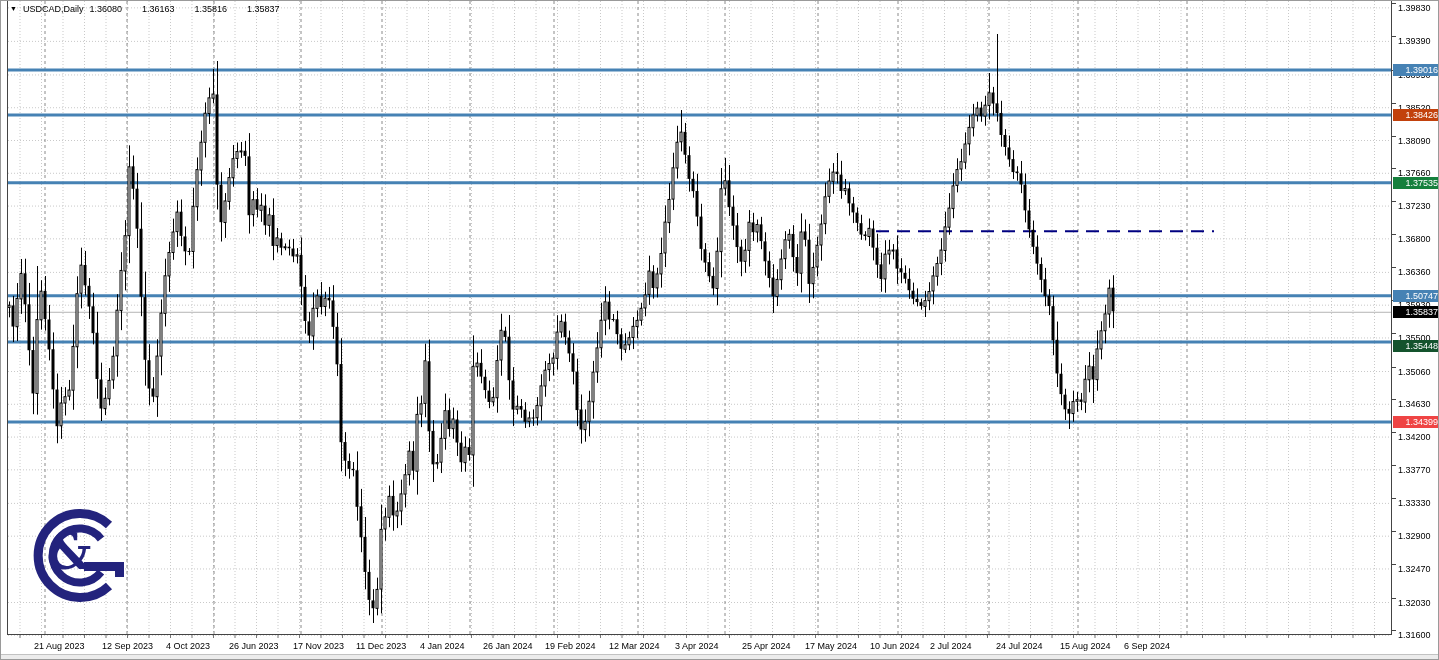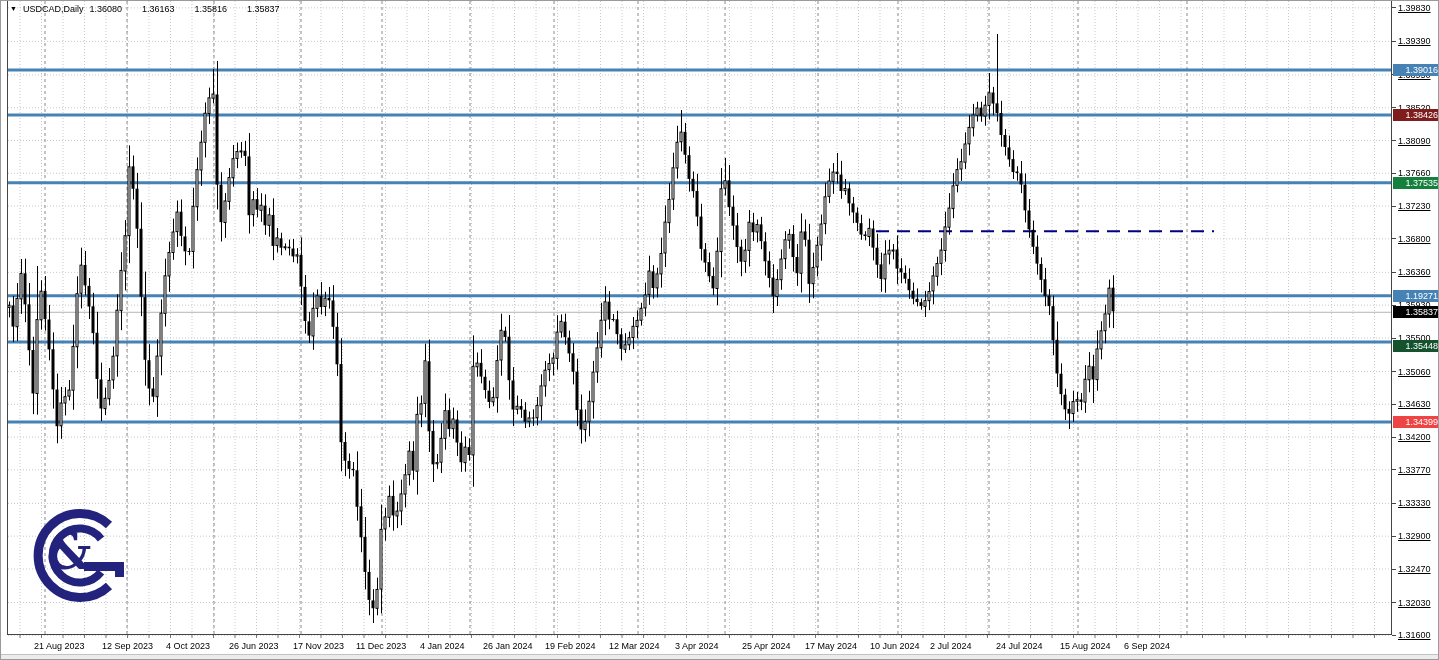--- a/index.html
+++ b/index.html
@@ -2,21 +2,21 @@
 <html><head>
 <meta charset="utf-8">
 <style>
   html,body{margin:0;padding:0;background:#e8e8e8;font-family:"Liberation Sans",sans-serif;}
   .screen{position:relative;width:1439px;height:660px;background:#ffffff;border:1px solid #9a9a9a;box-sizing:border-box;overflow:hidden;}
   #plot{position:absolute;left:0;top:0;}
   .chart-title{position:absolute;left:9px;top:3px;display:flex;gap:6px;font-size:9px;color:#000;white-space:nowrap;}
   .chart-title .arrow{font-size:7px;line-height:9px;cursor:pointer;}
   .ohlc-vals{display:flex;gap:20px;}
   .price-axis{position:absolute;left:1391px;top:0;width:47px;height:633px;background:#fff;}
-  .ptick{position:absolute;left:0;height:10px;display:flex;align-items:center;gap:2px;font-size:9px;color:#000;text-decoration:underline;}
+  .ptick{position:absolute;left:0;height:10px;display:flex;align-items:flex-start;gap:2px;font-size:9px;color:#000;}
   .ptick i{display:block;width:4px;height:1px;background:#444;}
   .badge{position:absolute;left:1px;width:45px;height:12px;font-size:9px;line-height:12px;color:#fff;text-align:right;}
   .date-axis{position:absolute;left:0;top:639px;width:1439px;height:13px;font-size:9px;color:#000;margin-left:31px;}
   .date-axis span{position:absolute;top:1px;white-space:nowrap;}
   .bottom-strip{position:absolute;left:0;top:653px;width:1439px;height:7px;background:#ececec;border-top:1px solid #c2c2c2;}
   .logo{position:absolute;left:26px;top:502px;width:100px;height:104px;}
 </style>
 </head>
 <body>
 
@@ -780,23 +780,23 @@
       <div class="ptick" style="top:365.5px"><i></i>1.35060</div>
       <div class="ptick" style="top:398.3px"><i></i>1.34630</div>
       <div class="ptick" style="top:431.1px"><i></i>1.34200</div>
       <div class="ptick" style="top:463.9px"><i></i>1.33770</div>
       <div class="ptick" style="top:497.4px"><i></i>1.33330</div>
       <div class="ptick" style="top:530.2px"><i></i>1.32900</div>
       <div class="ptick" style="top:563.0px"><i></i>1.32470</div>
       <div class="ptick" style="top:596.5px"><i></i>1.32030</div>
       <div class="ptick" style="top:629.3px"><i></i>1.31600</div>
       <div class="badge" style="top:62.9px;background:#4682B4">1.39016</div>
-      <div class="badge" style="top:107.9px;background:#7f1d1d">1.38426</div>
+      <div class="badge" style="top:107.9px;background:#c2410c">1.38426</div>
       <div class="badge" style="top:175.8px;background:#15803d">1.37535</div>
-      <div class="badge" style="top:288.7px;background:#4682B4">1.19271</div>
+      <div class="badge" style="top:288.7px;background:#4682B4">1.50747</div>
       <div class="badge" style="top:339px;background:#14532d">1.35448</div>
       <div class="badge" style="top:414.9px;background:#ef4444">1.34399</div>
       <div class="badge" style="top:305.3px;background:#000000">1.35837</div>
     </div>
 
   <div class="date-axis" id="date-axis">
       <span style="left:2px">21 Aug 2023</span>
       <span style="left:70px">12 Sep 2023</span>
       <span style="left:134px">4 Oct 2023</span>
       <span style="left:197px">26 Jun 2023</span>

